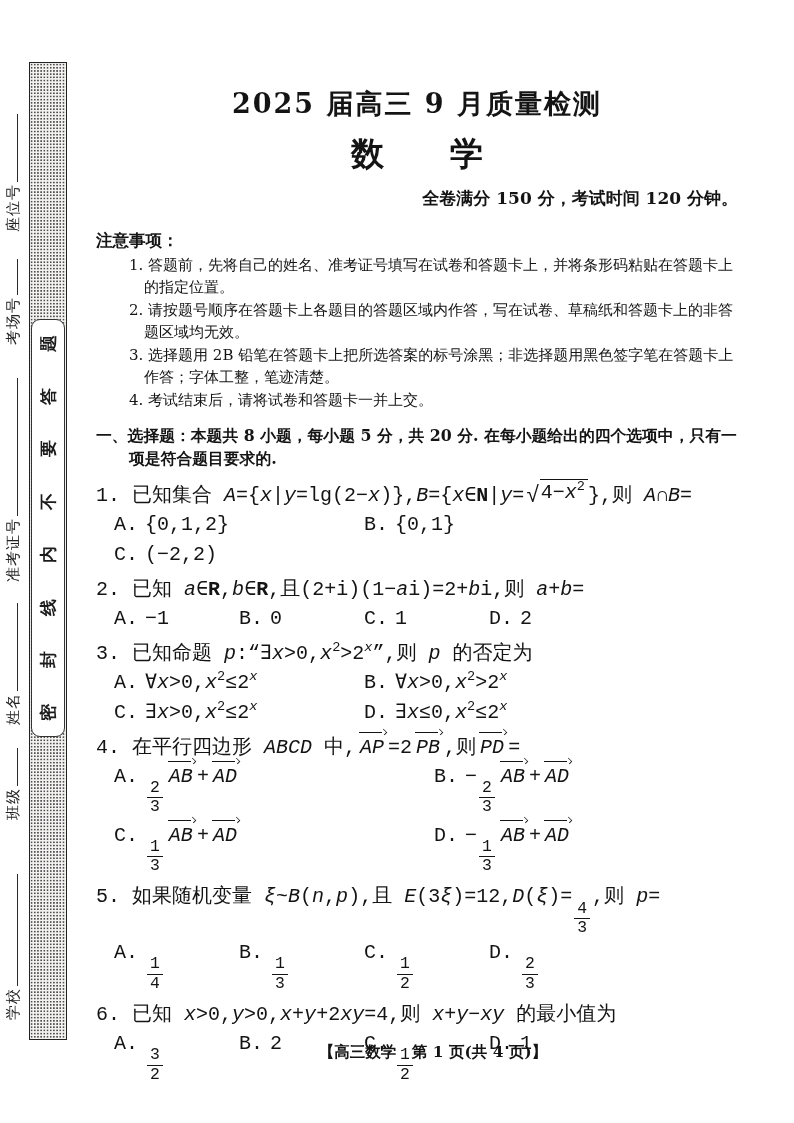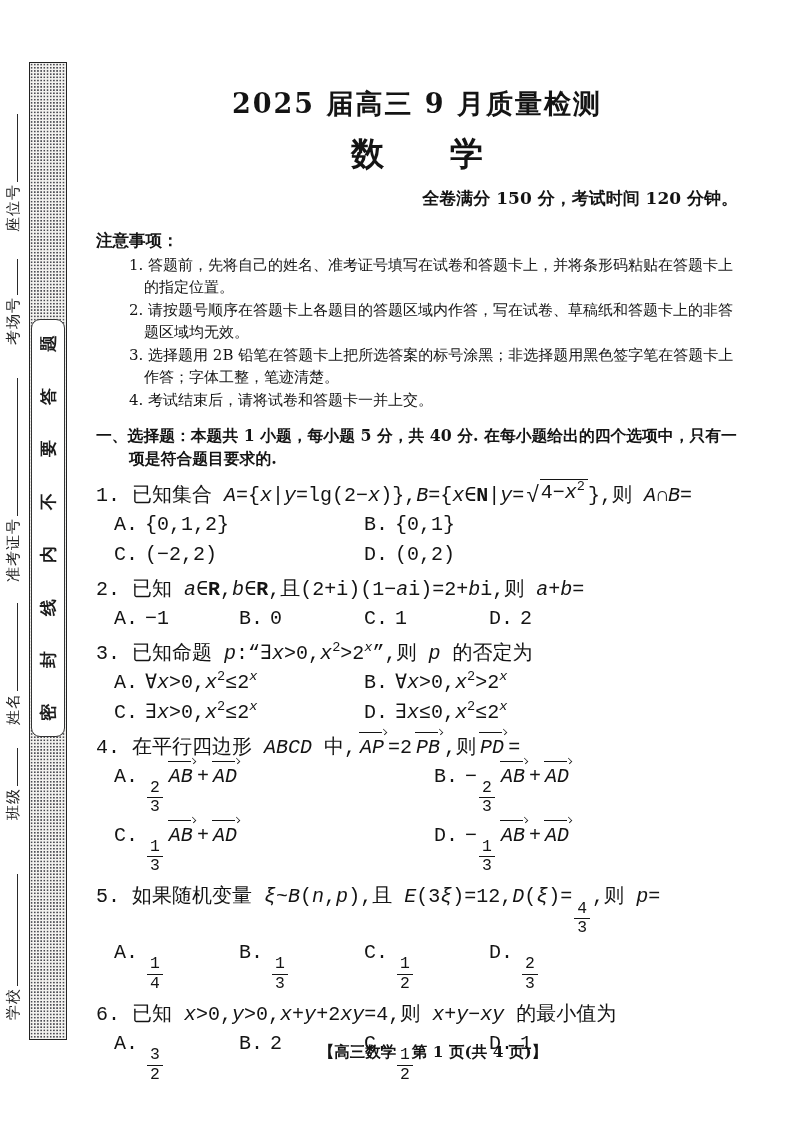--- a/index.html
+++ b/index.html
@@ -119,32 +119,31 @@
     <div class="title">2025 届高三 9 月质量检测</div>
     <div class="subject">数　　学</div>
     <div class="exam-info">全卷满分 150 分，考试时间 120 分钟。</div>
 
     <div class="notes-heading">注意事项：</div>
     <div class="note">1. 答题前，先将自己的姓名、准考证号填写在试卷和答题卡上，并将条形码粘贴在答题卡上的指定位置。</div>
     <div class="note">2. 请按题号顺序在答题卡上各题目的答题区域内作答，写在试卷、草稿纸和答题卡上的非答题区域均无效。</div>
     <div class="note">3. 选择题用 2B 铅笔在答题卡上把所选答案的标号涂黑；非选择题用黑色签字笔在答题卡上作答；字体工整，笔迹清楚。</div>
     <div class="note">4. 考试结束后，请将试卷和答题卡一并上交。</div>
 
-    <div class="sec-heading">一、选择题：本题共 1 小题，每小题 5 分，共 40 分. 在每小题给出的四个选项中，只有一项是符合题目要求的.</div>
+    <div class="sec-heading">一、选择题：本题共 8 小题，每小题 5 分，共 20 分. 在每小题给出的四个选项中，只有一项是符合题目要求的.</div>
 
     <div class="q">
       <div class="q-stem">1. 已知集合 <i>A</i>={<i>x</i>|<i>y</i>=lg(2−<i>x</i>)},<i>B</i>={<i>x</i>∈<b>N</b>|<i>y</i>=<span class="sqrt">
             <span class="rad">√</span>
             <span class="radc">4−<i>x</i><sup>2</sup></span>
           </span>},则 <i>A</i>∩<i>B</i>=</div>
       <div class="opts opts2">
         <div class="opt"><span class="opt-k">A.</span><span>{0,1,2}</span></div>
         <div class="opt"><span class="opt-k">B.</span><span>{0,1}</span></div>
         <div class="opt"><span class="opt-k">C.</span><span>(−2,2)</span></div>
-        <div class="opt"><span class="opt-k">D.</span><span>(0,2)</span></div>
       </div>
     </div>
 
     <div class="q">
       <div class="q-stem">2. 已知 <i>a</i>∈<b>R</b>,<i>b</i>∈<b>R</b>,且(2+i)(1−<i>a</i>i)=2+<i>b</i>i,则 <i>a</i>+<i>b</i>=</div>
       <div class="opts opts4">
         <div class="opt"><span class="opt-k">A.</span><span>−1</span></div>
         <div class="opt"><span class="opt-k">B.</span><span>0</span></div>
         <div class="opt"><span class="opt-k">C.</span><span>1</span></div>
         <div class="opt"><span class="opt-k">D.</span><span>2</span></div>

